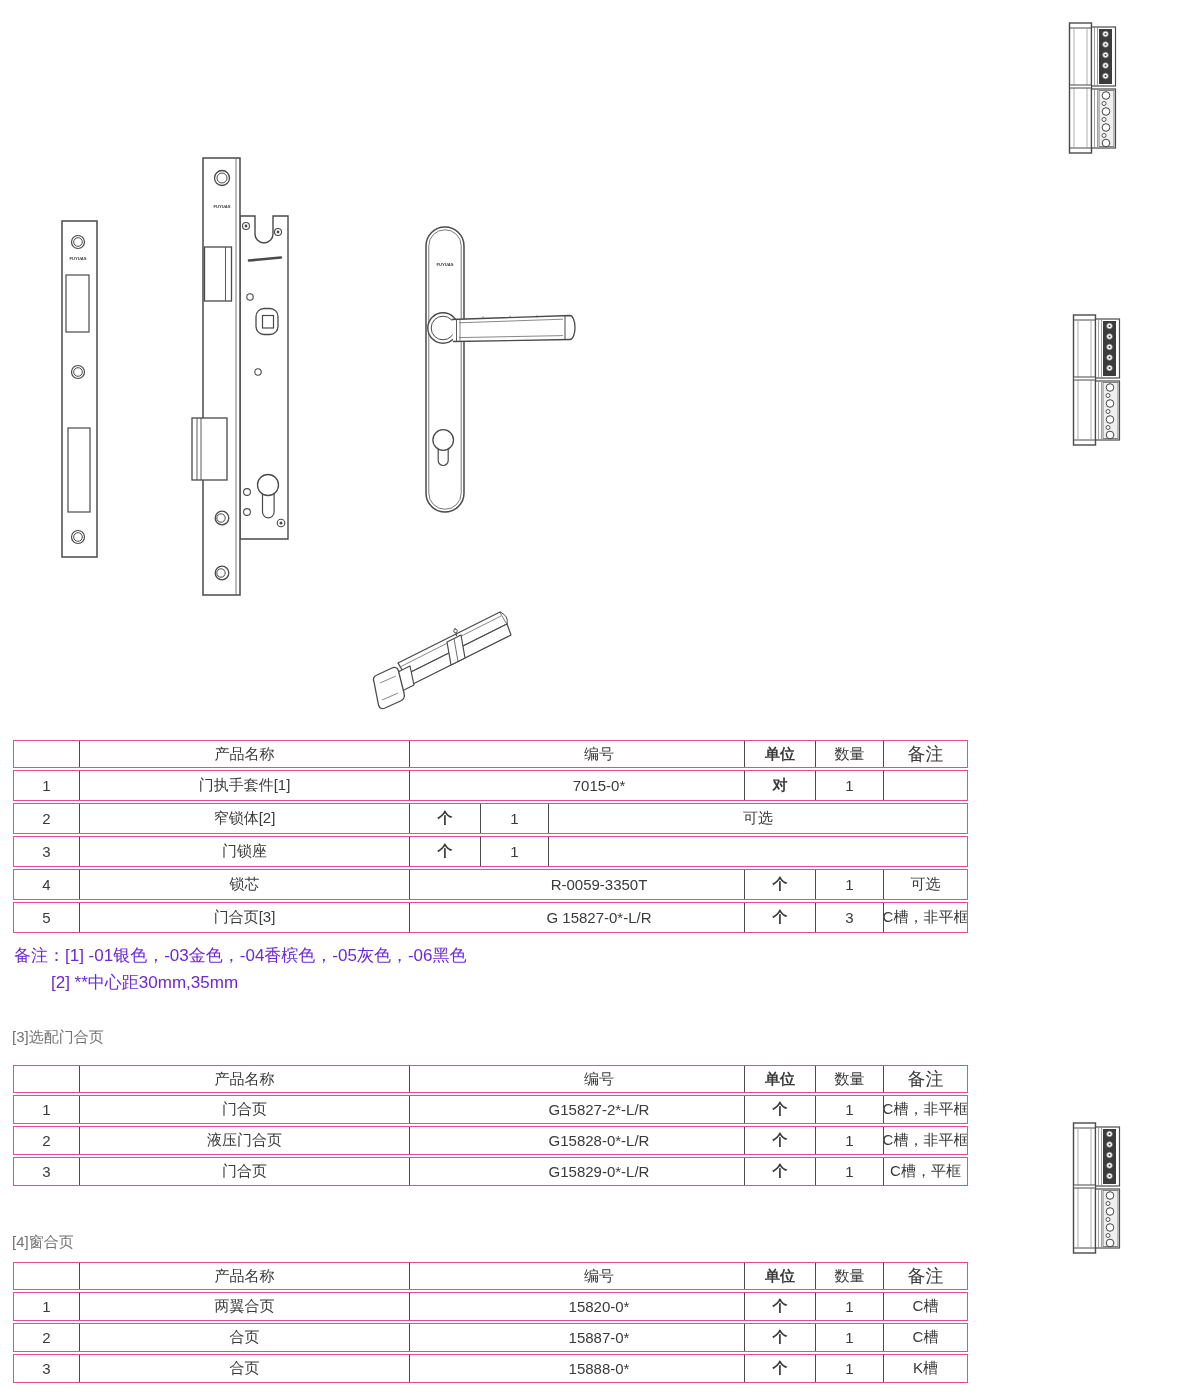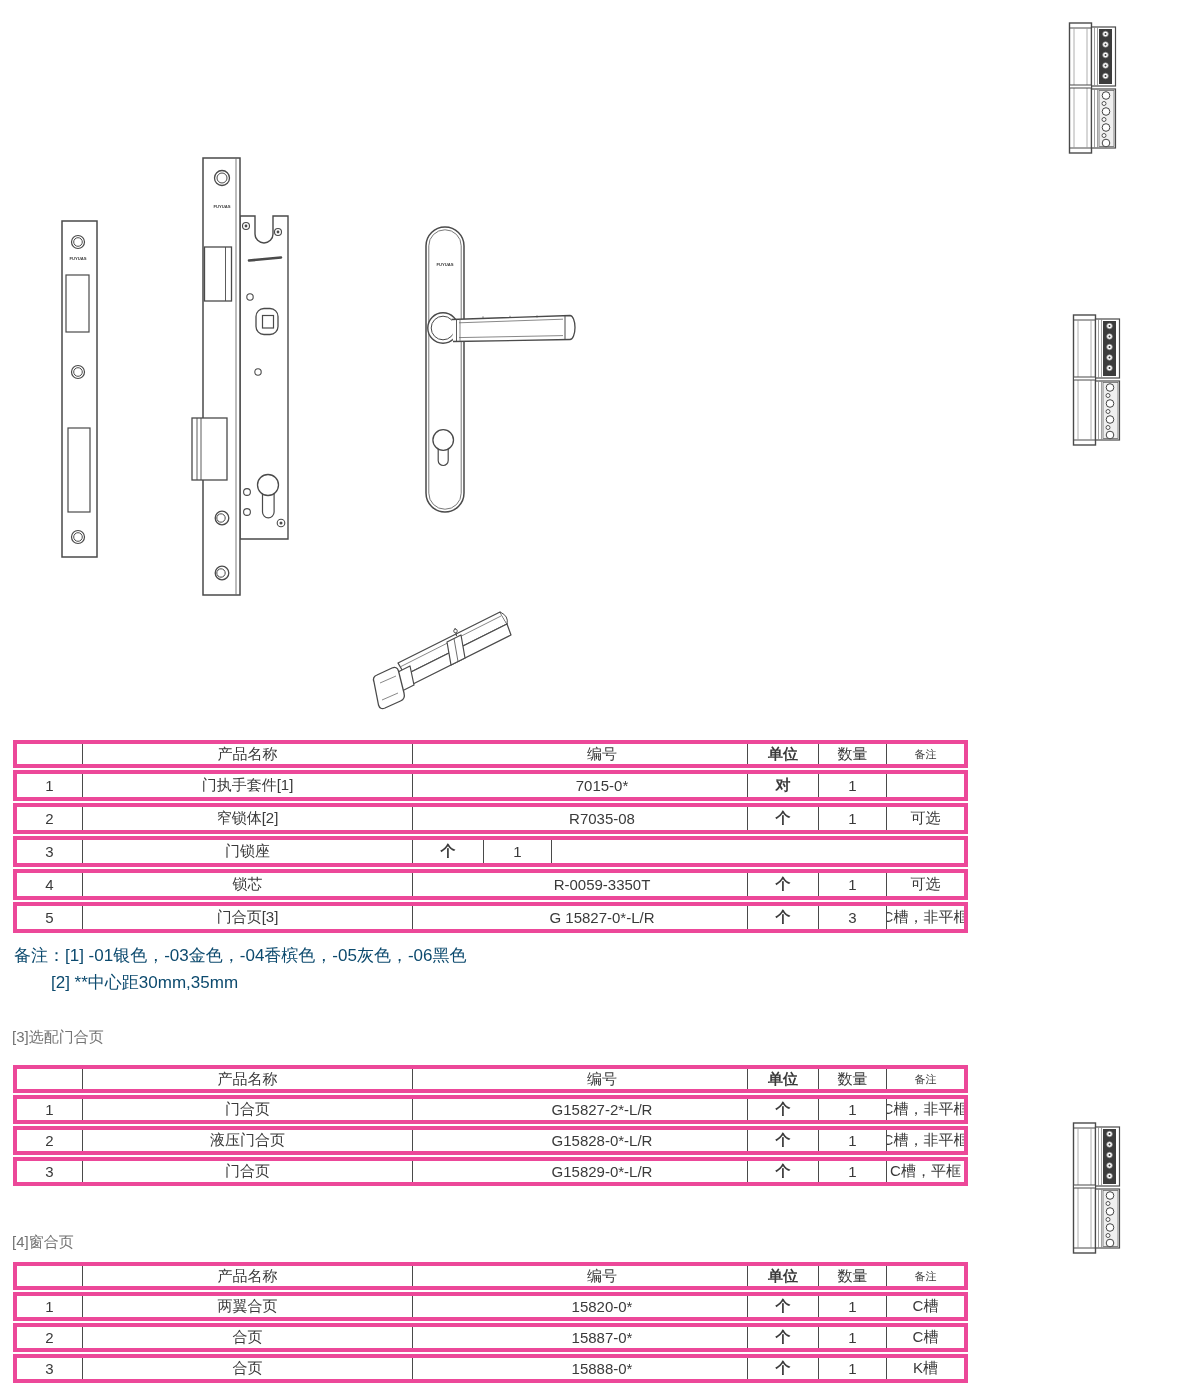--- a/index.html
+++ b/index.html
@@ -5,38 +5,38 @@
   html,body{margin:0;padding:0;background:#fff;}
   .page{
     position:relative;width:1200px;height:1400px;background:#fff;overflow:hidden;
     font-family:"Liberation Sans","DejaVu Sans",sans-serif;color:#3a3a3a;
   }
   .abs{position:absolute;}
   svg{display:block;}
   
   .tbl{position:absolute;width:955px;}
   .trow{
-    display:flex;border:4px solid #ec4899;margin-bottom:2px;background:#fff;
+    display:flex;border:1px solid #ec4899;margin-bottom:2px;background:#fff;
     box-sizing:border-box;
   }
   .trow>div{
     box-sizing:border-box;border-left:1px solid #4a4a4a;
     display:flex;align-items:center;justify-content:center;
     font-size:15px;color:#3a3a3a;white-space:nowrap;overflow:hidden;
   }
   .trow>div:first-child{border-left:none;}
   .c0{width:65px;}.c1{width:330px;}.c2{width:335px;padding-left:44px;}.c3{width:71px;font-weight:bold;}.c4{width:68px;}
   .c5{flex:1;font-size:11px;}
-  .thead .c5{font-size:11px;}
+  .thead .c5{font-size:18px;}
   .t-main .trow{height:31px;}
   .t-main .thead{height:28px;}
   .t-sub .trow{height:29px;}
   .t-sub .thead{height:28px;}
   
-  .notes{position:absolute;left:14px;top:942px;font-size:17px;line-height:27px;color:#0c4a6e;}
+  .notes{position:absolute;left:14px;top:942px;font-size:17px;line-height:27px;color:#6d28d9;}
   .notes .l2{padding-left:37px;}
   .sec-title{position:absolute;left:12px;font-size:15px;color:#737373;}
 </style>
 </head>
 <body>
 
 <div class="page">
 
   <svg width="0" height="0" style="position:absolute">
     <defs>
@@ -189,21 +189,20 @@
       <div class="c0">1</div>
       <div class="c1">门执手套件[1]</div>
       <div class="c2">7015-0*</div>
       <div class="c3">对</div>
       <div class="c4">1</div>
       <div class="c5"></div>
     </div>
     <div class="trow">
       <div class="c0">2</div>
       <div class="c1">窄锁体[2]</div>
-      <div class="c2">R7035-08</div>
       <div class="c3">个</div>
       <div class="c4">1</div>
       <div class="c5">可选</div>
     </div>
     <div class="trow">
       <div class="c0">3</div>
       <div class="c1">门锁座</div>
       <div class="c3">个</div>
       <div class="c4">1</div>
       <div class="c5"></div>

